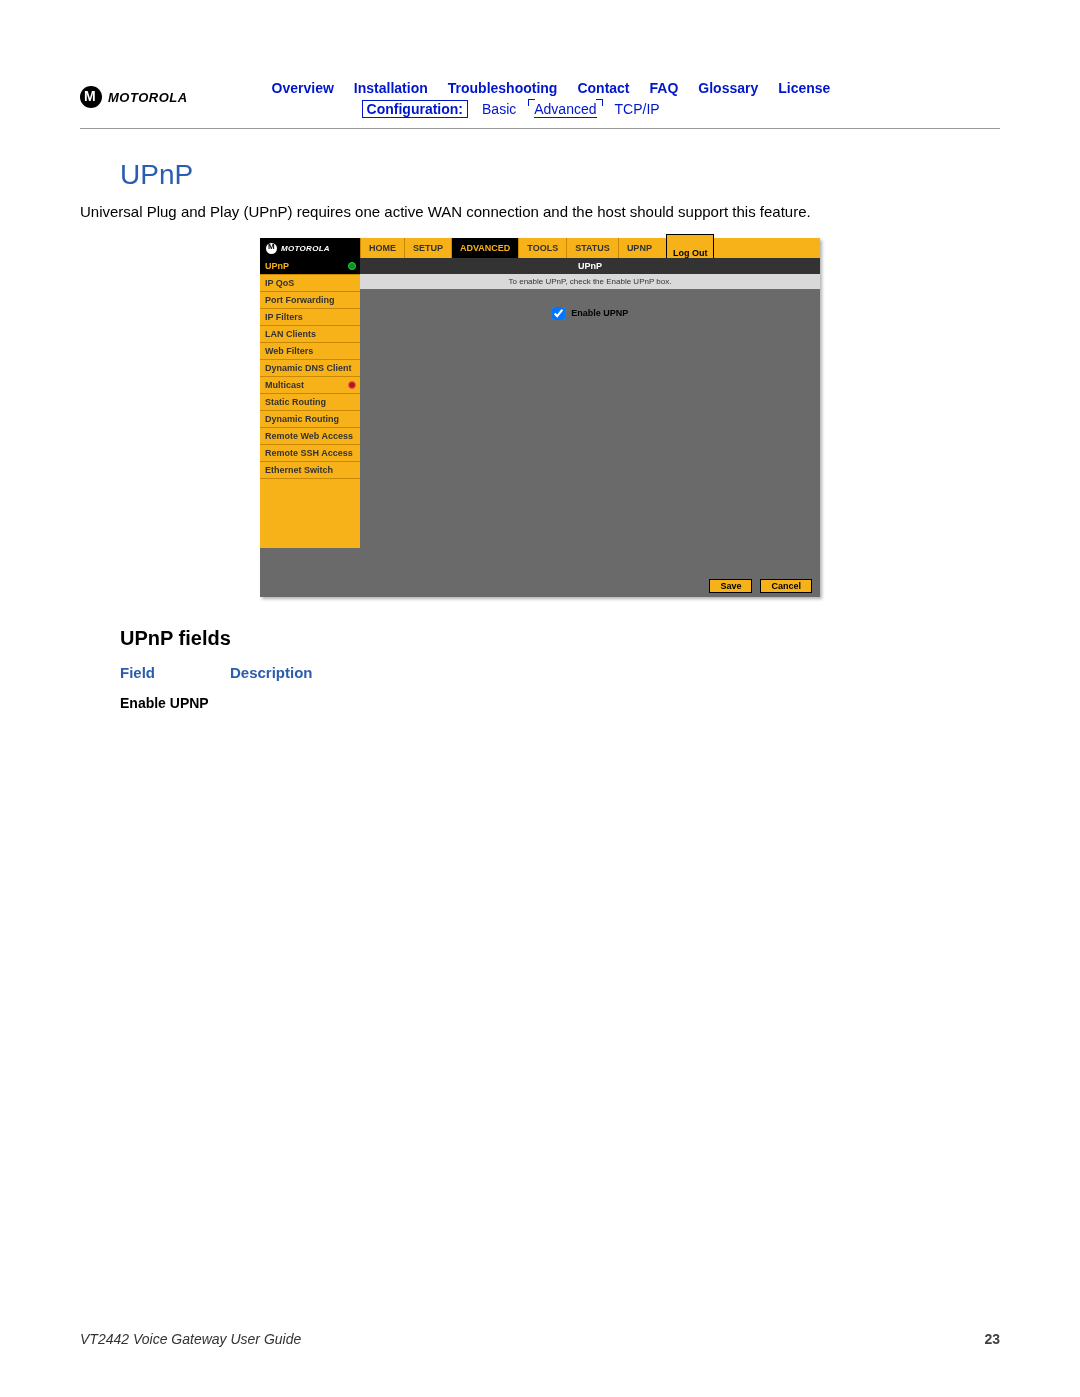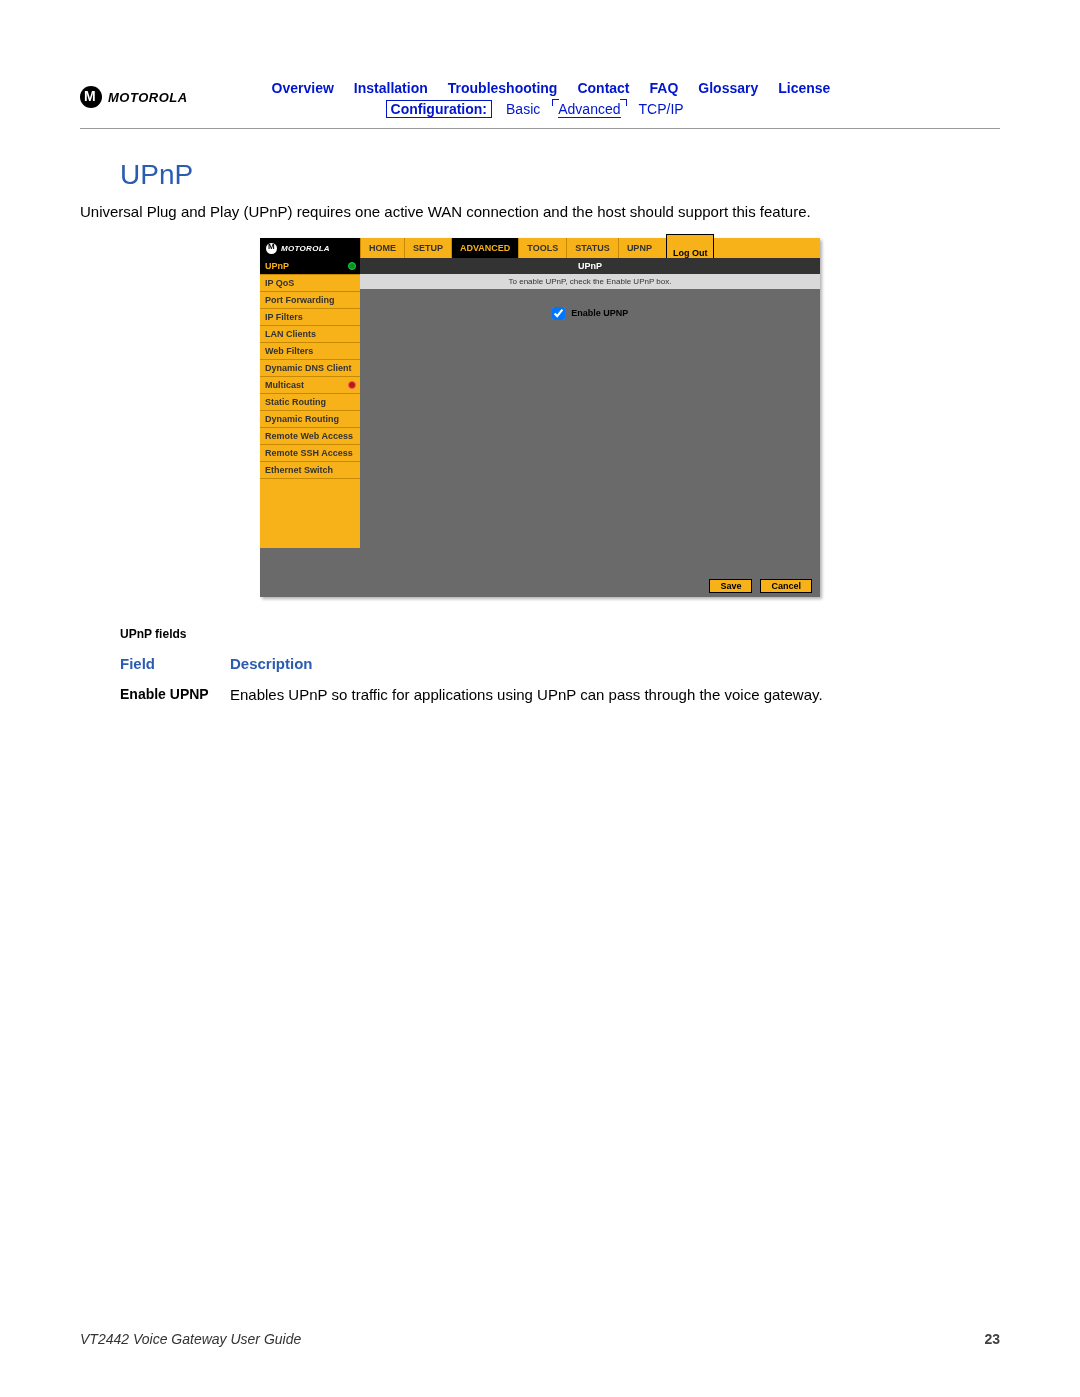--- a/index.html
+++ b/index.html
@@ -59,21 +59,21 @@
     font-size: 14px;
     font-weight: bold;
     color: #0016cc;
   }
   .nav-row1 span { cursor: pointer; }
   .nav-row2 {
     display: flex;
     align-items: center;
     gap: 14px;
     margin-top: 4px;
-    margin-left: 114px;
+    margin-left: 90px;
     font-size: 14px;
   }
   .conf-box {
     border: 1px solid #0016cc;
     color: #0016cc;
     font-weight: bold;
     padding: 0 4px;
     font-size: 14px;
   }
   .nav-sub { color: #0016cc; cursor: pointer; }
@@ -215,21 +215,21 @@
     background:#f7b21a;
     border:1px solid #000;
     font-size:9px;
     font-weight:bold;
     padding:1px 10px;
     cursor:pointer;
     margin-top:27px;
   }
 
   h2.fields-title {
-    font-size: 12px;
+    font-size: 20px;
     font-weight: bold;
     margin: 20px 0 14px 40px;
   }
   .field-table {
     margin-left: 40px;
     font-size: 15px;
   }
   .field-head {
     color:#2a5cb0;
     font-weight:bold;
@@ -339,21 +339,20 @@
   </div>
 
   <h2 class="fields-title">UPnP fields</h2>
   <div class="field-table">
     <div class="field-head">
       <div class="col1">Field</div>
       <div>Description</div>
     </div>
     <div class="field-row">
       <div class="col1">Enable UPNP</div>
-      <div class="col2">Enables UPnP so traffic for applications using UPnP can pass through the voice gateway.</div>
     </div>
   </div>
 
 </div>
 
 <div class="page-footer">
   <span>VT2442 Voice Gateway User Guide</span>
   <span class="pagenum">23</span>
 </div>
 

